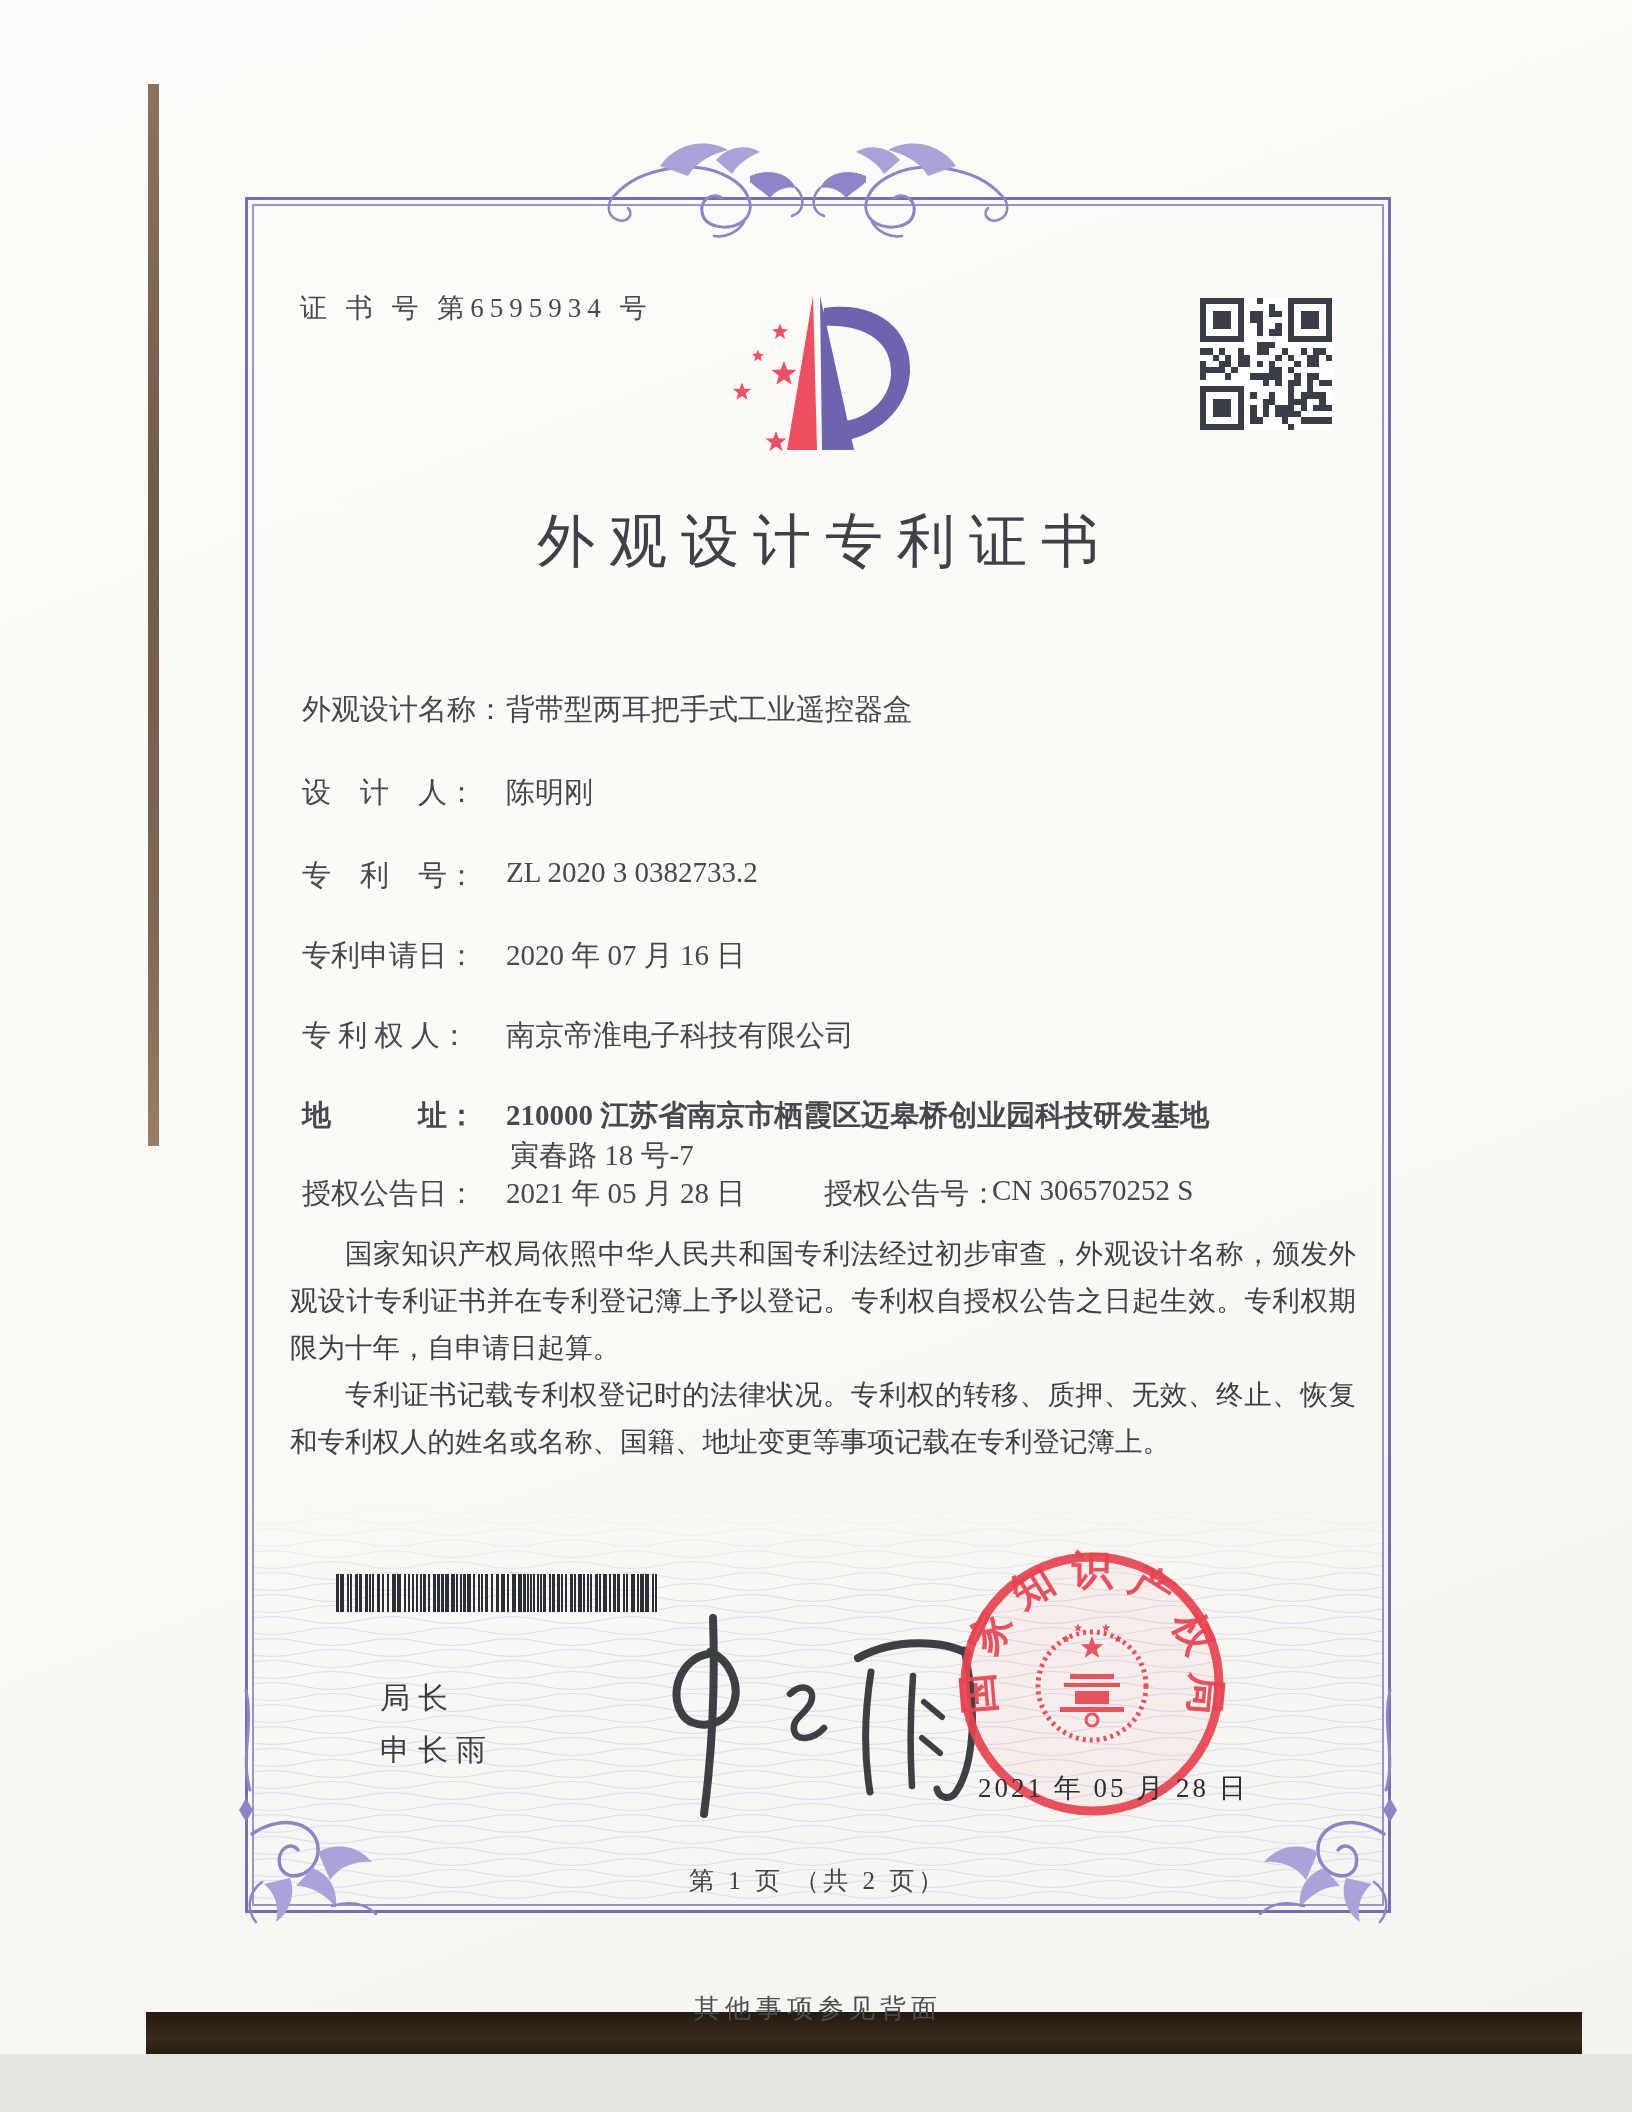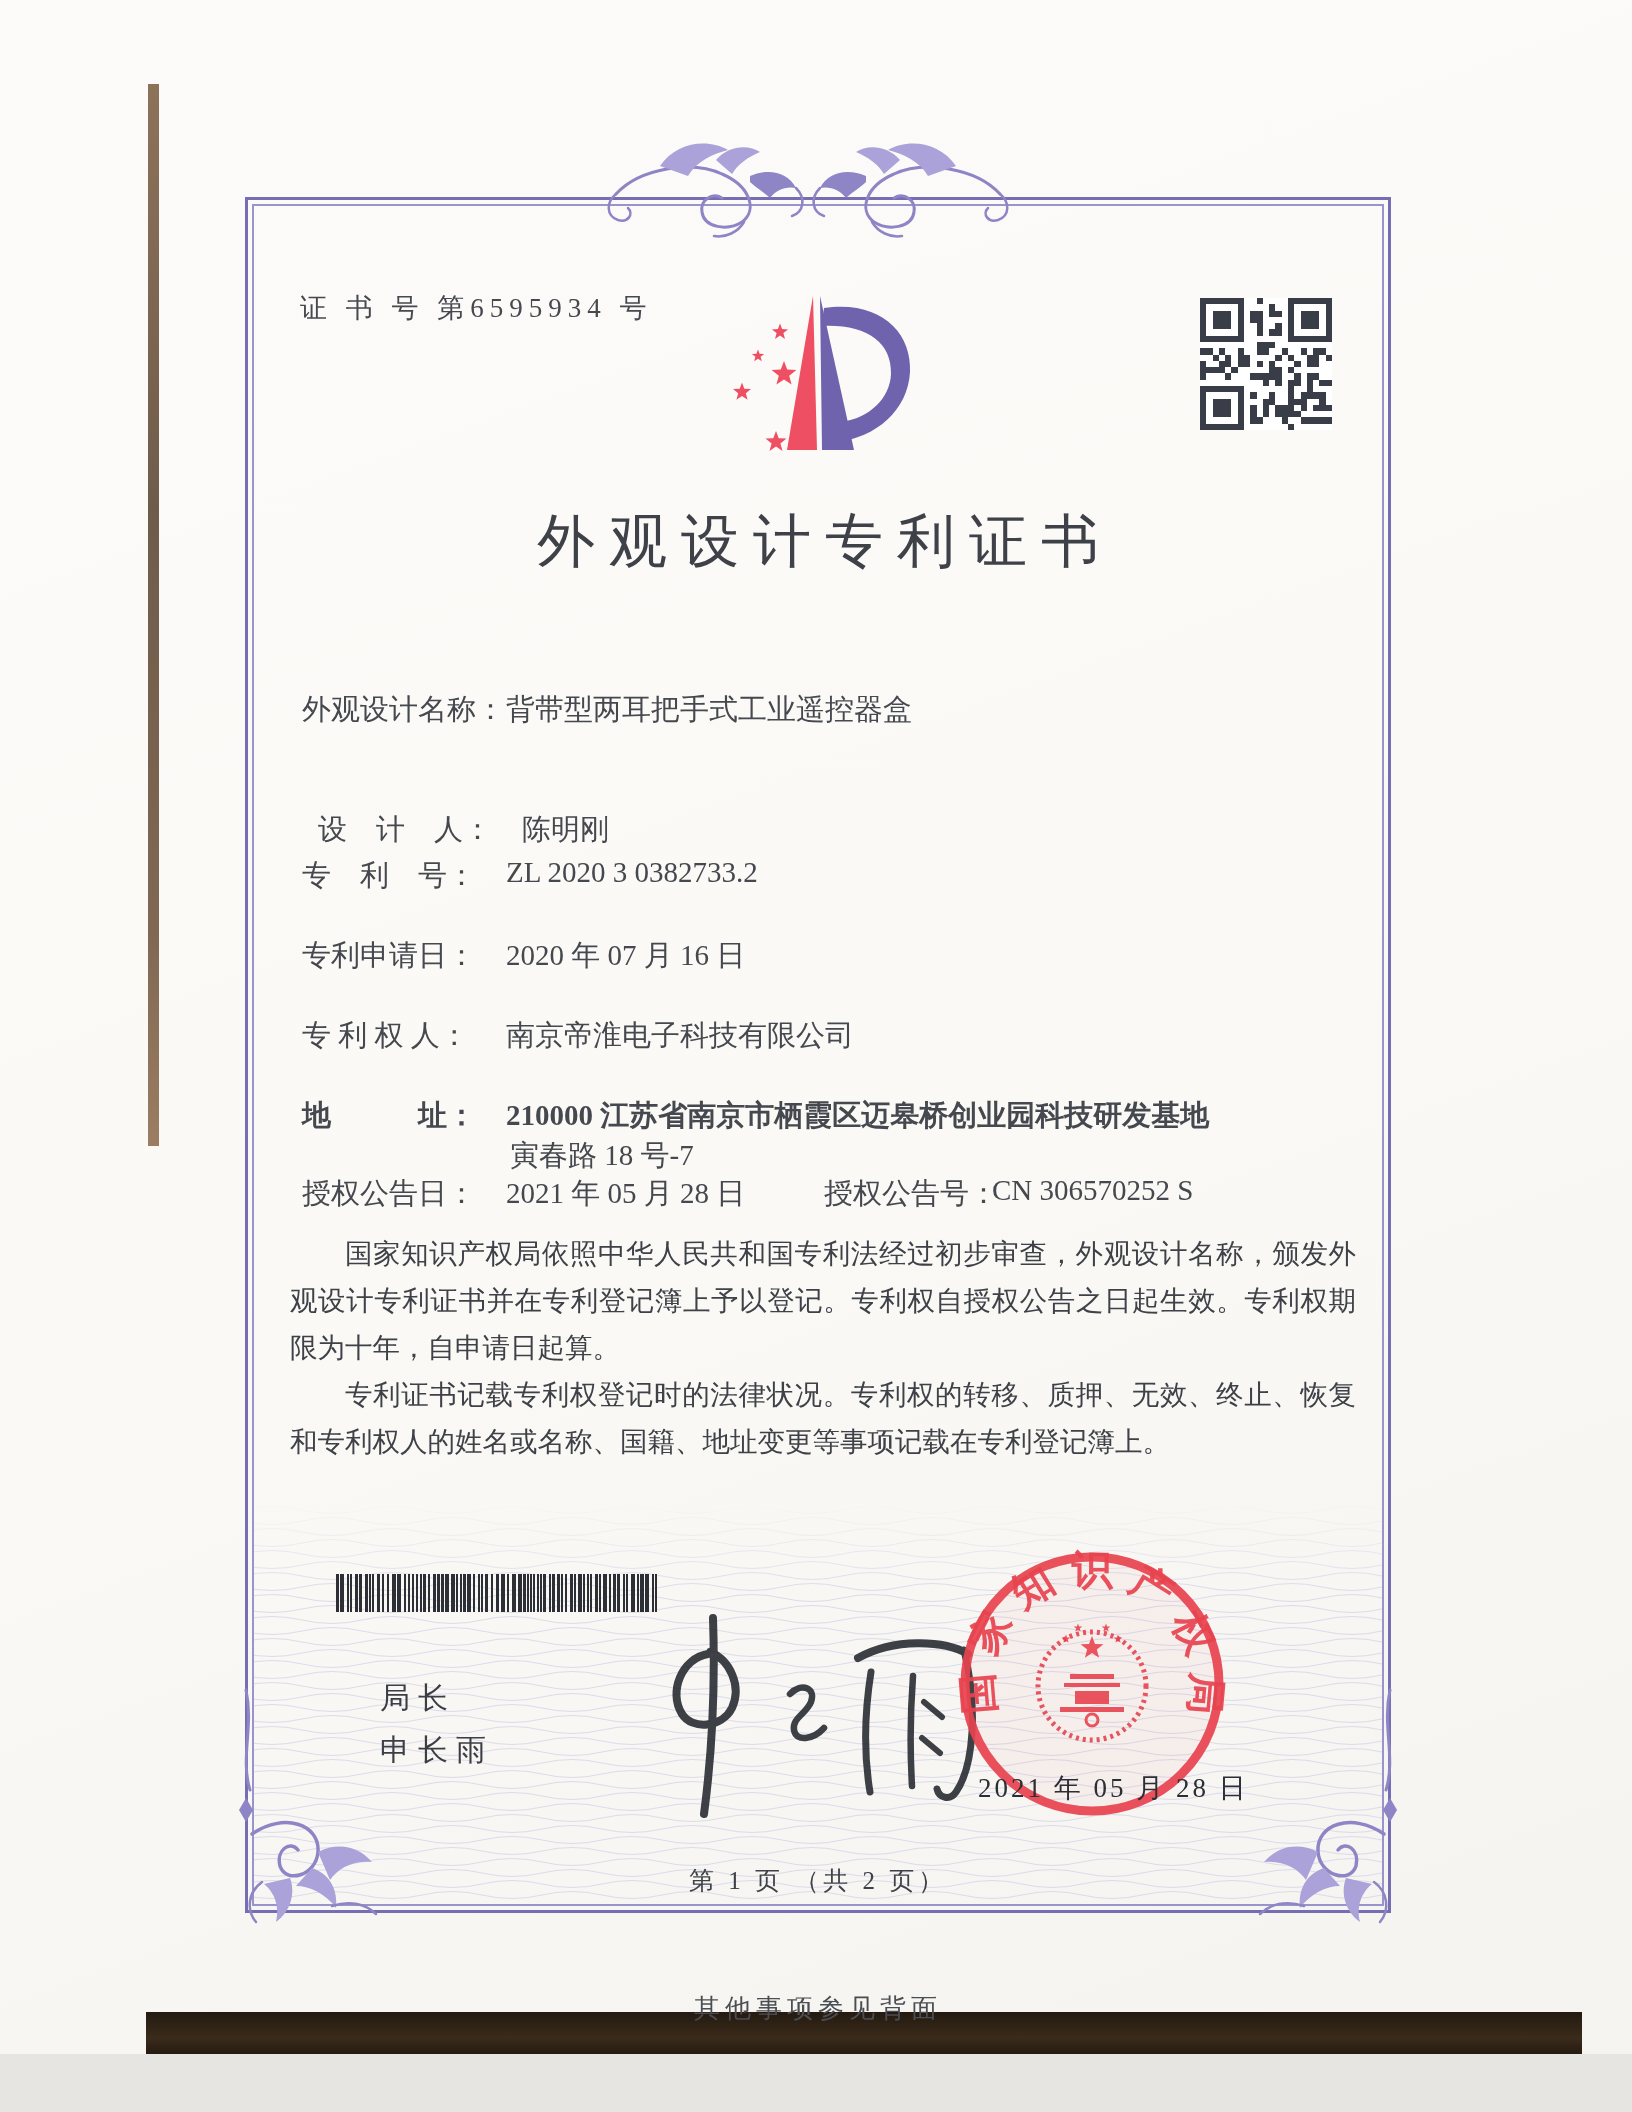--- a/index.html
+++ b/index.html
@@ -15,21 +15,21 @@
                background:linear-gradient(180deg,#241a10,#3a2b1b 60%,#241a10);}
   #below-paper{left:0;top:2054px;width:1632px;height:58px;background:#e7e5e1;}
   
   #frame{left:245px;top:197px;width:1140px;height:1710px;border:3px solid var(--border_purple);}
   #frame-inner{left:4px;top:4px;right:4px;bottom:4px;border:2px solid var(--border_light);}
   #cert-number{left:300px;top:290px;font-size:27px;letter-spacing:6px;color:#46494f;}
   #title{left:245px;top:503px;width:1146px;text-align:center;font-size:58px;
          letter-spacing:14px;text-indent:14px;color:#3e4147;font-weight:500;}
   .row-label{position:absolute;left:302px;font-size:29px;color:#45484e;white-space:pre;}
   .row-value{position:absolute;left:506px;font-size:29px;color:#45484e;white-space:pre;}
-  .r1{top:690px;} .r2{top:810px;margin-left:16px;} .r3{top:856px;} .r4{top:936px;} .r5{top:1016px;}
+  .r1{top:690px;} .r2{top:773px;} .r3{top:856px;} .r4{top:936px;} .r5{top:1016px;}
   .r6{top:1096px;font-weight:bold;} .r6b{top:1136px;left:510px;} .r7{top:1174px;}
   #grant-no-label{left:824px;top:1174px;}
   #grant-no-value{left:992px;top:1174px;}
   #body-text{left:290px;top:1230px;width:1066px;font-size:27.5px;line-height:47px;
              color:#3e4147;text-align:justify;}
   #body-text p{margin:0;text-indent:2em;}
   #guilloche{left:252px;top:1502px;width:1132px;height:408px;z-index:0;
              -webkit-mask-image:linear-gradient(180deg,transparent 0,#000 90px);
              mask-image:linear-gradient(180deg,transparent 0,#000 90px);}
   #signer{left:332px;top:1672px;font-size:30px;color:#3b3e44;letter-spacing:8px;line-height:52px;margin-left:48px;}

